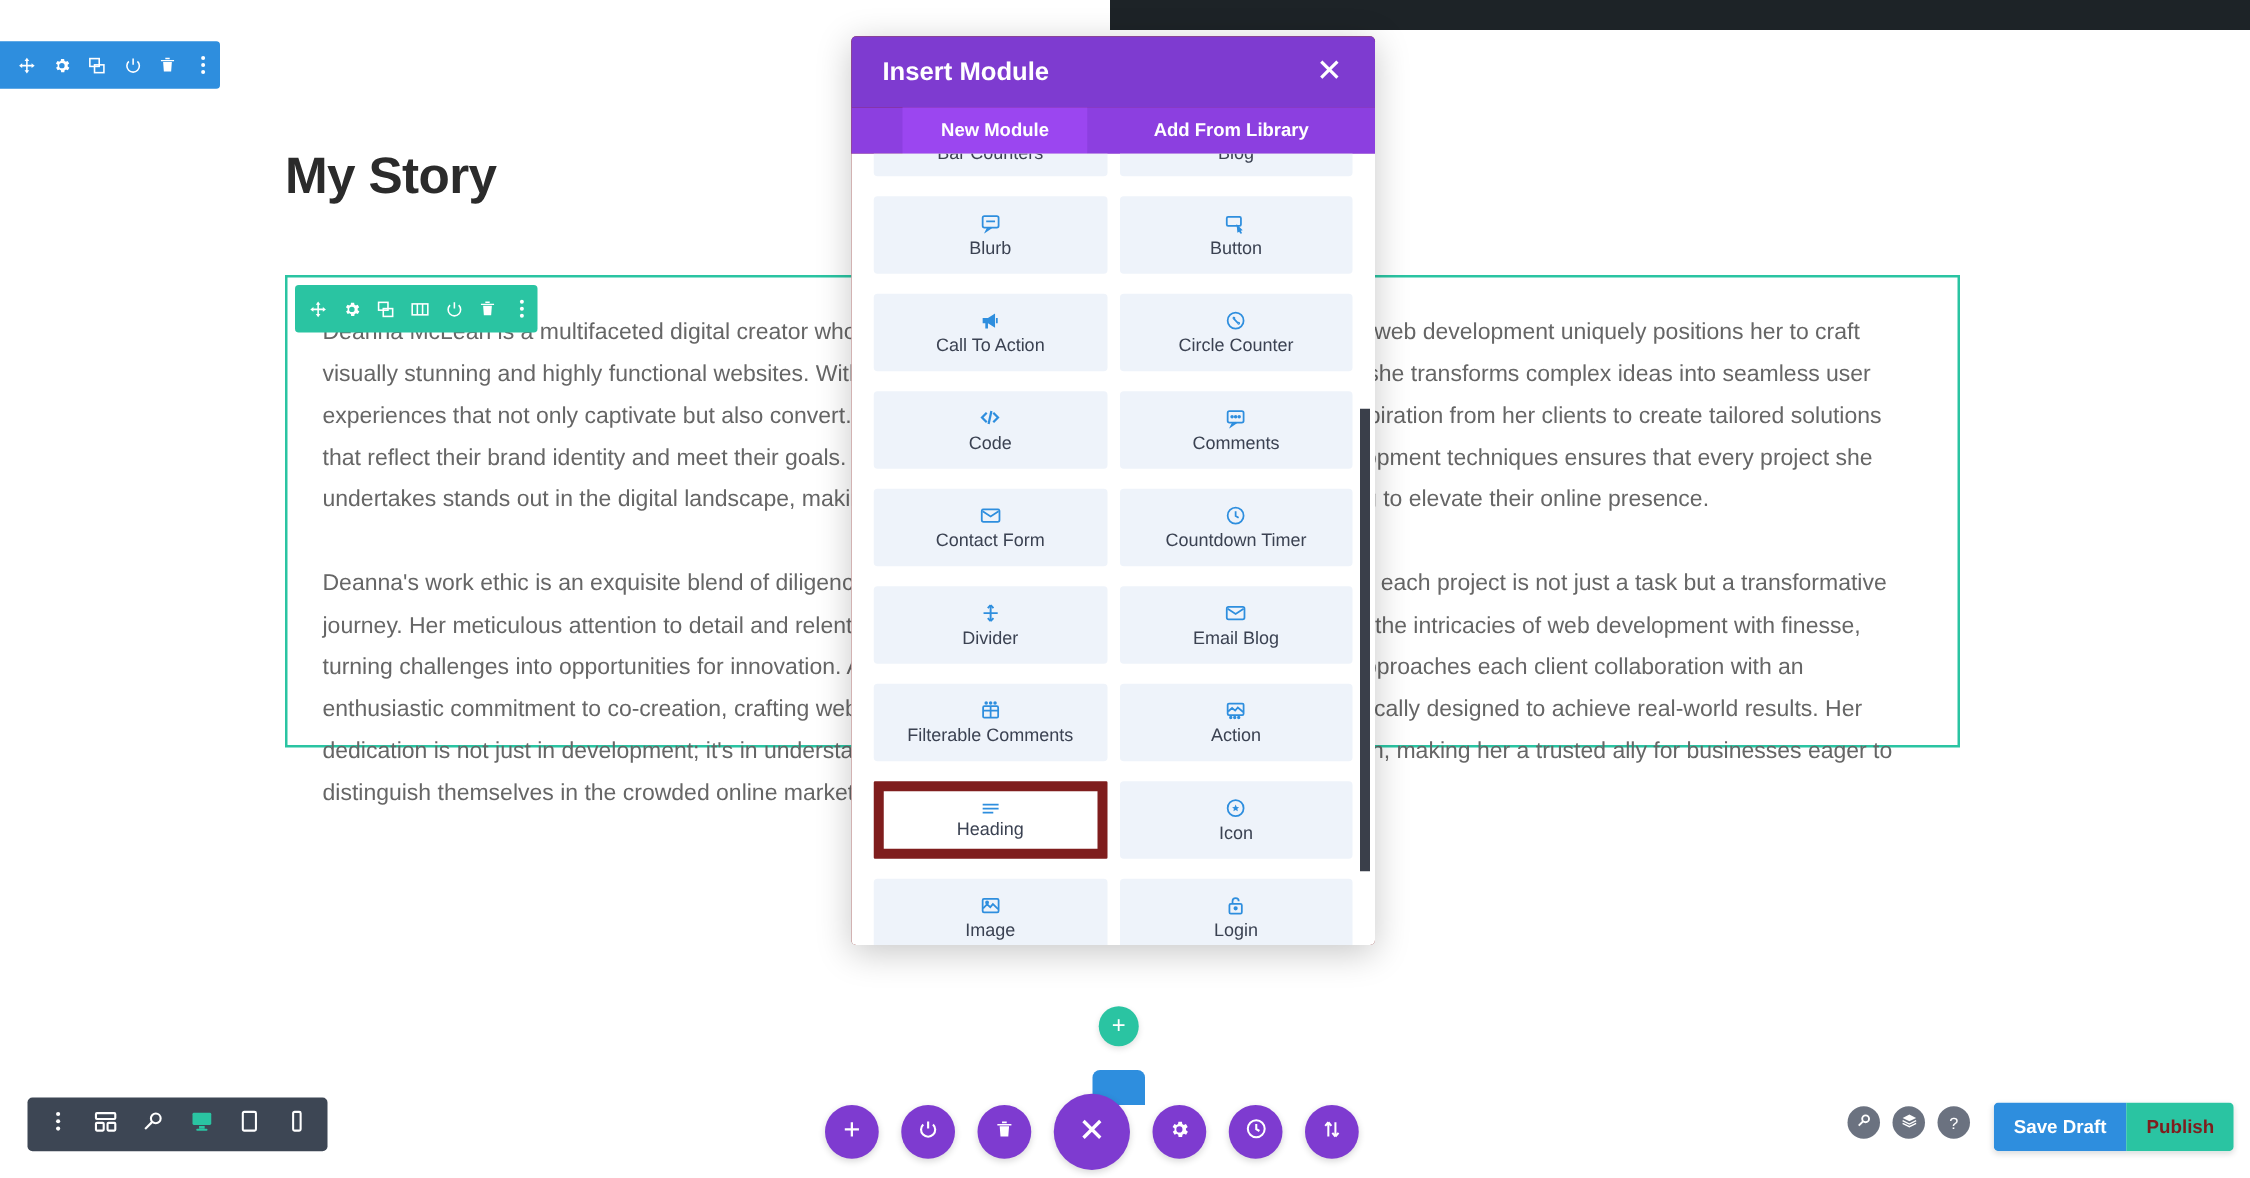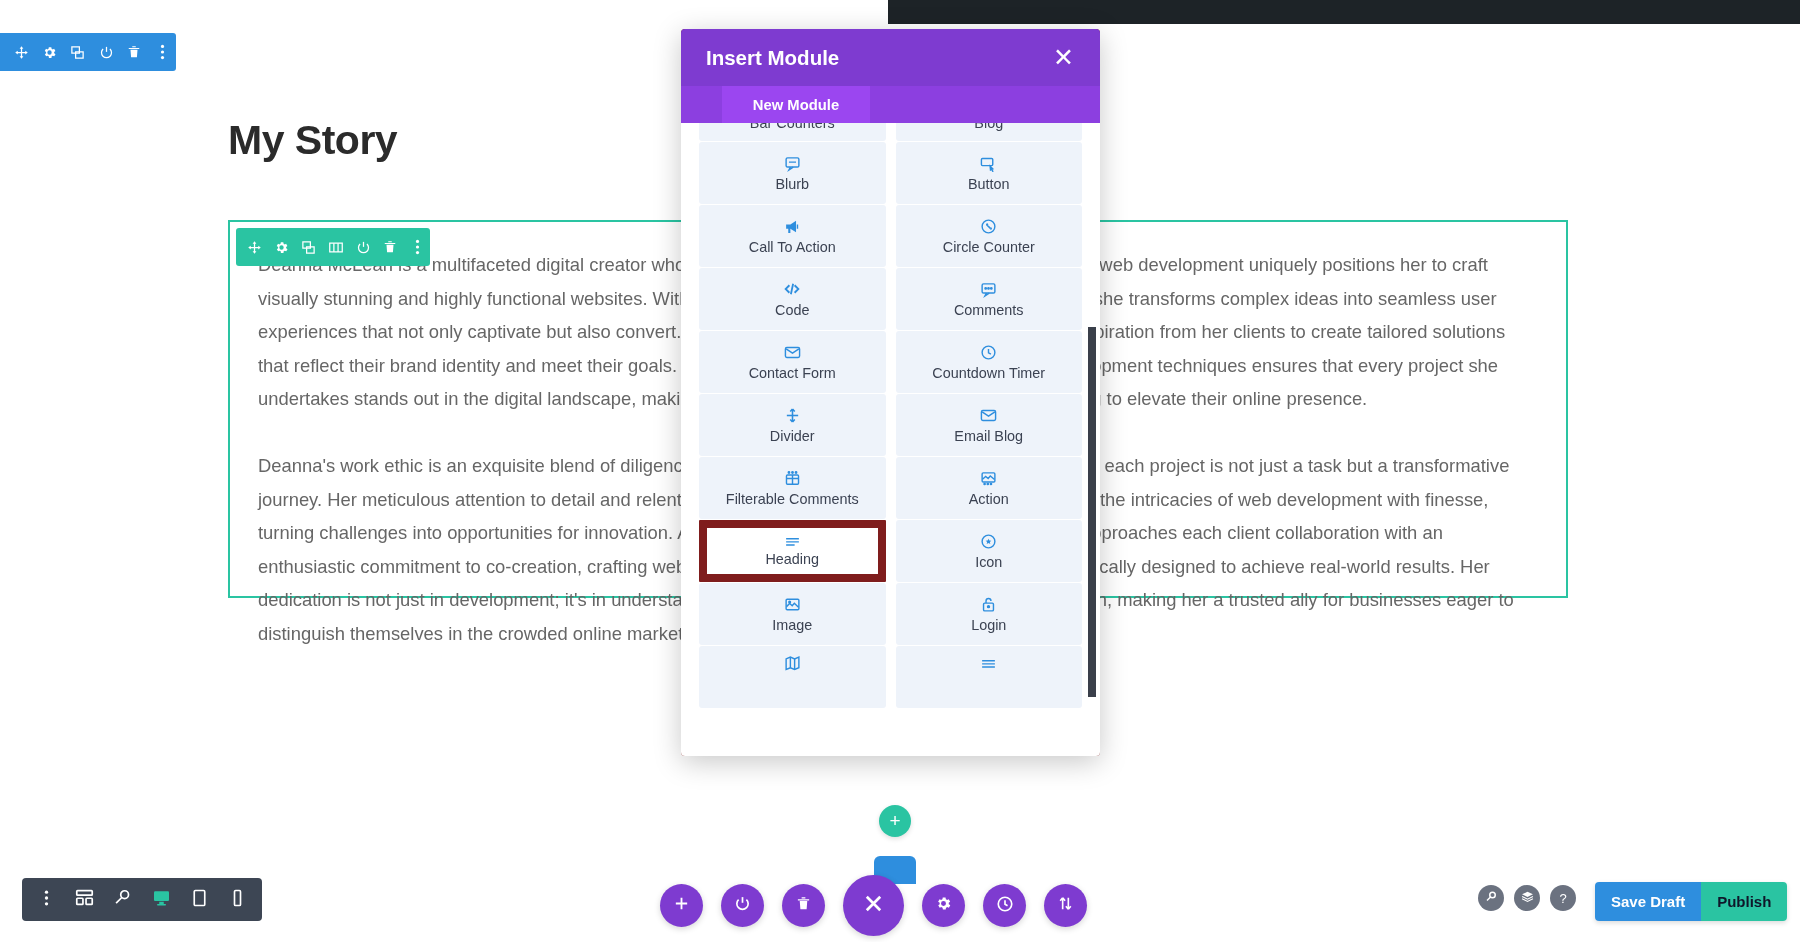--- a/index.html
+++ b/index.html
@@ -143,21 +143,21 @@
     overflow: hidden;
     background: #ffffff;
     padding: 0 18px;
   }
   .module-grid {
     position: absolute;
     left: 18px; right: 18px;
     top: -44px;
     display: grid;
     grid-template-columns: 1fr 1fr;
-    gap: 1px 10px;
+    gap: 16px 10px;
   }
   .module-item {
     background: #eef3fa;
     border-radius: 3px;
     height: 62px;
     display: flex;
     flex-direction: column;
     align-items: center;
     justify-content: center;
     gap: 4px;
@@ -293,21 +293,21 @@
   .save-draft-btn {
     background: #2e8ede;
     color: #ffffff;
     font-size: 15px;
     font-weight: bold;
     padding: 11px 16px;
     cursor: pointer;
   }
   .publish-btn {
     background: #2ac4a2;
-    color: #0f172a;
+    color: #7f1d1d;
     font-size: 15px;
     font-weight: bold;
     padding: 11px 16px;
     cursor: pointer;
   }
 </style>
 </head>
 <body>
 
 <div class="top-dark-band"></div>
@@ -425,20 +425,21 @@
   </div>
 </div>
 
 <div class="modal">
   <div class="modal-header">
     <div class="modal-title">Insert Module</div>
     <div class="modal-close">✕</div>
   </div>
   <div class="modal-tabs">
     <div class="modal-tab active">New Module</div>
+    <div class="modal-tab inactive">Add From Library</div>
   </div>
   <div class="modal-body">
     <div class="module-grid" id="module-grid">
         <div class="module-item" style="height: 62px;">
           <span class="m-label" style="margin-top: 26px;">Bar Counters</span>
         </div>
         <div class="module-item" style="height: 62px;">
           <span class="m-label" style="margin-top: 26px;">Blog</span>
         </div>
         <div class="module-item">

